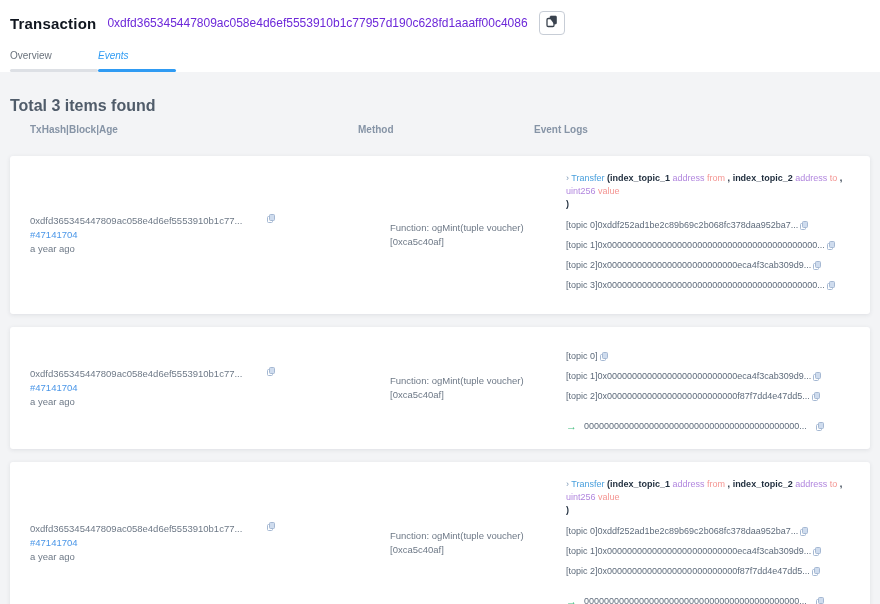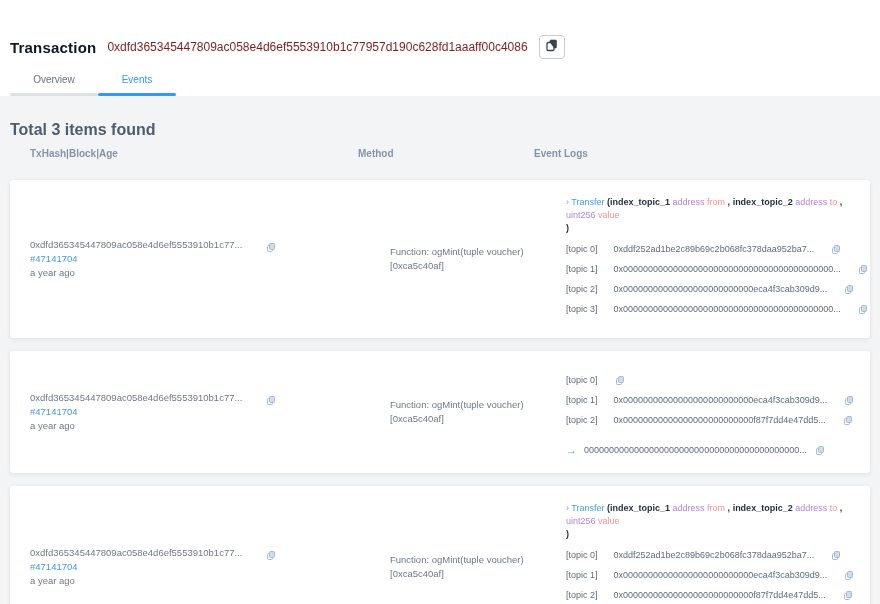--- a/index.html
+++ b/index.html
@@ -1,59 +1,59 @@
 <!DOCTYPE html>
 <html><head>
 <meta charset="utf-8">
 <style>
   * { margin:0; padding:0; box-sizing:border-box; }
   html,body { width:880px; height:604px; overflow:hidden; }
   body { background:#f3f4f6; font-family:"Liberation Sans",sans-serif; color:#333; }
 
   
   .top { background:#fff; padding:9px 10px 0 10px; }
-  .title-row { display:flex; align-items:center; gap:11px; height:28px;margin-top:24px; }
+  .title-row { display:flex; align-items:center; gap:11px; height:28px; }
   .page-title { font-size:15px; font-weight:bold; color:#10161f; letter-spacing:.2px; }
-  .tx-hash { font-size:12px; color:#7f1d1d; }
+  .tx-hash { font-size:12px; color:#6d28d9; }
   .copy-btn { width:26px; height:24px; border:1px solid #c7cdd6; border-radius:4px; background:#fff;
               display:flex; align-items:center; justify-content:center; cursor:pointer; }
 
   .tabs { display:flex; margin-top:13px; }
-  .tab { text-align:center; font-size:10px; padding-bottom:11px; position:relative; cursor:pointer; }
+  .tab { font-size:10px; padding-bottom:11px; position:relative; cursor:pointer; }
   .tab-overview { width:88px; color:#6a727c; }
-  .tab-events { width:78px; color:#2f9bf3; }
+  .tab-events { width:78px; color:#2f9bf3;font-style:italic; }
   .tab .underline { position:absolute; left:0; right:0; bottom:0; height:3px; background:#dde0e5; border-radius:2px; }
   .tab.active .underline { background:#2f9bf3; }
 
   
   .summary { margin:25px 10px 0 10px; font-size:16px; font-weight:bold; color:#505c6a; }
   .col-headers { display:flex; margin:9px 10px 0 10px; padding:0 16px 21px 20px;
                  font-size:10px; font-weight:bold; color:#8694a6; }
   .c1 { width:328px; flex:none; }
   .c2 { width:176px; flex:none; }
   .c3 { flex:1; min-width:0; }
 
   .card { display:flex; align-items:center; background:#fff; margin:0 10px 13px 10px;
           border-radius:3px; box-shadow:0 1px 4px rgba(35,45,65,.10); padding:16px 16px 16px 20px; }
 
   .card .c1 { font-size:9.5px; color:#6e7987; line-height:14px; }
-  .hash-line { display:flex; align-items:flex-end; gap:23px; }
+  .hash-line { display:flex; align-items:flex-start; gap:23px; }
   .block-link { color:#4a96e8; text-decoration:none; display:inline-block; cursor:pointer; }
 
   .card .c2 { font-size:9.5px; color:#6e7987; line-height:14px;margin-left:32px; }
 
   .card .c3 { font-size:9px; }
   .sig-line { line-height:13px; margin-bottom:7px; }
   .sig-chev { color:#7f9ab8; }
   .sig-name { color:#4aa0dd; cursor:pointer; }
   .sig-dark { color:#1f2d3d; font-weight:bold; }
   .sig-type { color:#b186de; }
   .sig-param { color:#f49592;margin-top:48px; }
 
-  .topic-line { margin:6px 0; line-height:14px; color:#5e6b7b; display:flex; align-items:center; gap:16px; }
+  .topic-line { margin:6px 0; line-height:14px; color:#5e6b7b; display:flex; align-items:center; gap:0; }
   .topic-label { flex:none; }
   .topic-value { white-space:nowrap; }
 
   .data-line { margin-top:16px; display:flex; align-items:center; gap:7px; color:#5e6b7b; line-height:14px; }
   .arrow { color:#3fbb7d; font-size:11px; line-height:10px; }
 
   .copy-ic { display:inline-flex; align-items:center; cursor:pointer; margin-left:2px; }
 </style>
 </head>
 <body>

